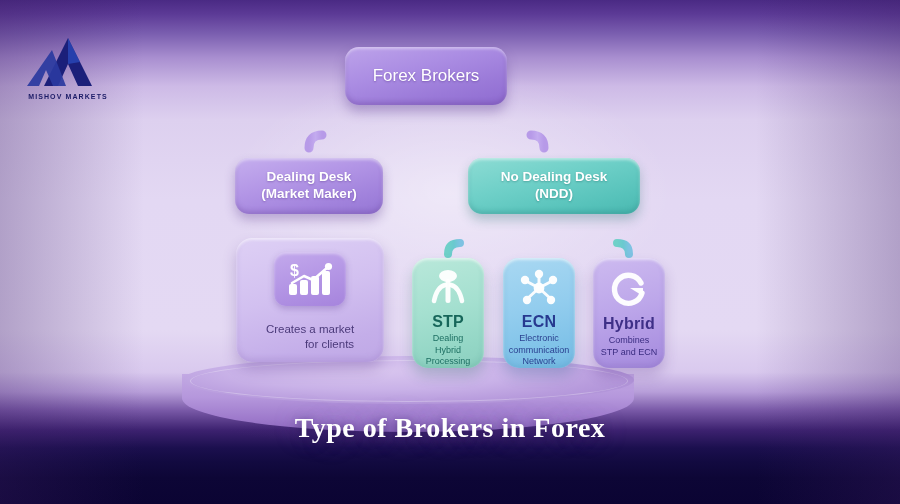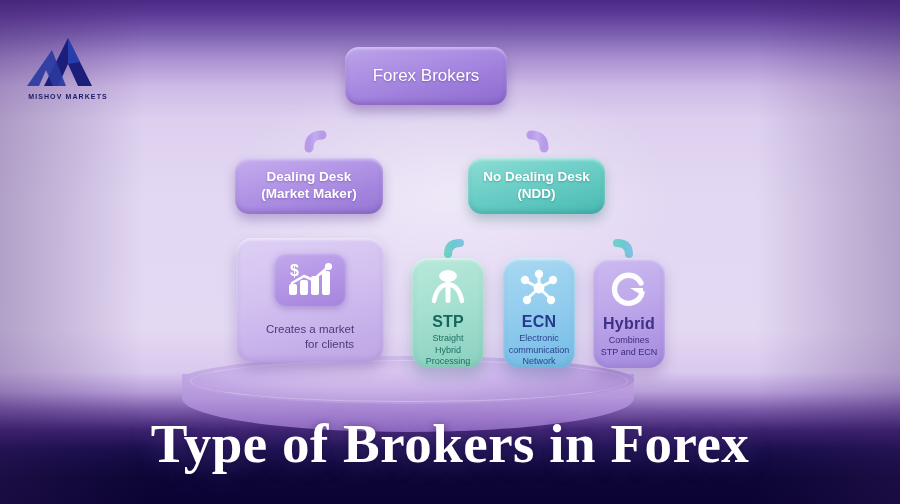--- a/index.html
+++ b/index.html
@@ -147,21 +147,21 @@
     left: 235px; top: 158px;
     width: 148px; height: 56px;
     font-size: 13.5px; font-weight: bold;
     background: linear-gradient(165deg, #c5aeee 0%, #b396e6 40%, #a182dc 75%, #9576d4 100%);
     box-shadow: 0 6px 11px rgba(86,52,140,0.32), inset 0 2px 3px rgba(255,255,255,0.45),
                 inset 0 -3px 5px rgba(98,60,150,0.30);
     text-shadow: 0 1px 2px rgba(80,45,130,0.40);
   }
   .node-ndd {
     left: 468px; top: 158px;
-    width: 137px; height: 56px;
+    width: 172px; height: 56px;
     font-size: 13.5px; font-weight: bold;
     background: linear-gradient(165deg, #8ddcd4 0%, #6fd0c8 40%, #56c2ba 78%, #4ab8b0 100%);
     box-shadow: 0 6px 11px rgba(40,110,110,0.30), inset 0 2px 3px rgba(255,255,255,0.50),
                 inset 0 -3px 5px rgba(34,120,118,0.28);
     text-shadow: 0 1px 2px rgba(30,100,98,0.40);
   }
   .node .lines { display: block; }
   .node .l2 { display: block; }
 
   
@@ -242,21 +242,21 @@
   .card-hyb .leaf-title { color: #3e2f87; }
   .card-hyb .leaf-sub   { color: #3a2c80; }
 
   
   .main-title {
     position: absolute;
     left: 0; right: 0;
     top: 412px;
     text-align: center;
     font-family: "Liberation Serif", "DejaVu Serif", serif;
-    font-size: 55px;
+    font-size: 28px;
     font-weight: bold;
     color: #ffffff;
     letter-spacing: 0.5px;
     text-shadow: 0 2px 10px rgba(20,8,60,0.55), 0 0 26px rgba(160,130,220,0.35);
   }
 </style>
 </head>
 <body>
 
 <div id="stage">
@@ -369,21 +369,21 @@
     <div class="leaf-icon">
       <svg width="42" height="40" viewBox="0 0 42 40">
         <ellipse cx="21" cy="8" rx="9" ry="6" fill="#ffffff" opacity="0.95"></ellipse>
         <rect x="18.5" y="11" width="5" height="24" rx="2.5" fill="#ffffff" opacity="0.95"></rect>
         <path d="M18 17 Q10 19 7 33" stroke="#ffffff" stroke-width="4.6" fill="none" stroke-linecap="round" opacity="0.95"></path>
         <path d="M24 17 Q32 19 35 33" stroke="#ffffff" stroke-width="4.6" fill="none" stroke-linecap="round" opacity="0.95"></path>
       </svg>
     </div>
     <div class="leaf-title">STP</div>
     <div class="leaf-sub">
-      <span>Straight</span><br>
+      <span>Dealing</span><br>
       <span>Hybrid</span><br>
       <span>Processing</span>
     </div>
   </div>
 
   <div class="card card-leaf card-ecn">
     <div class="leaf-icon">
       <svg width="42" height="40" viewBox="0 0 42 40">
         <g stroke="#ffffff" stroke-width="3" opacity="0.95">
           <line x1="21" y1="20" x2="21" y2="7"></line>

